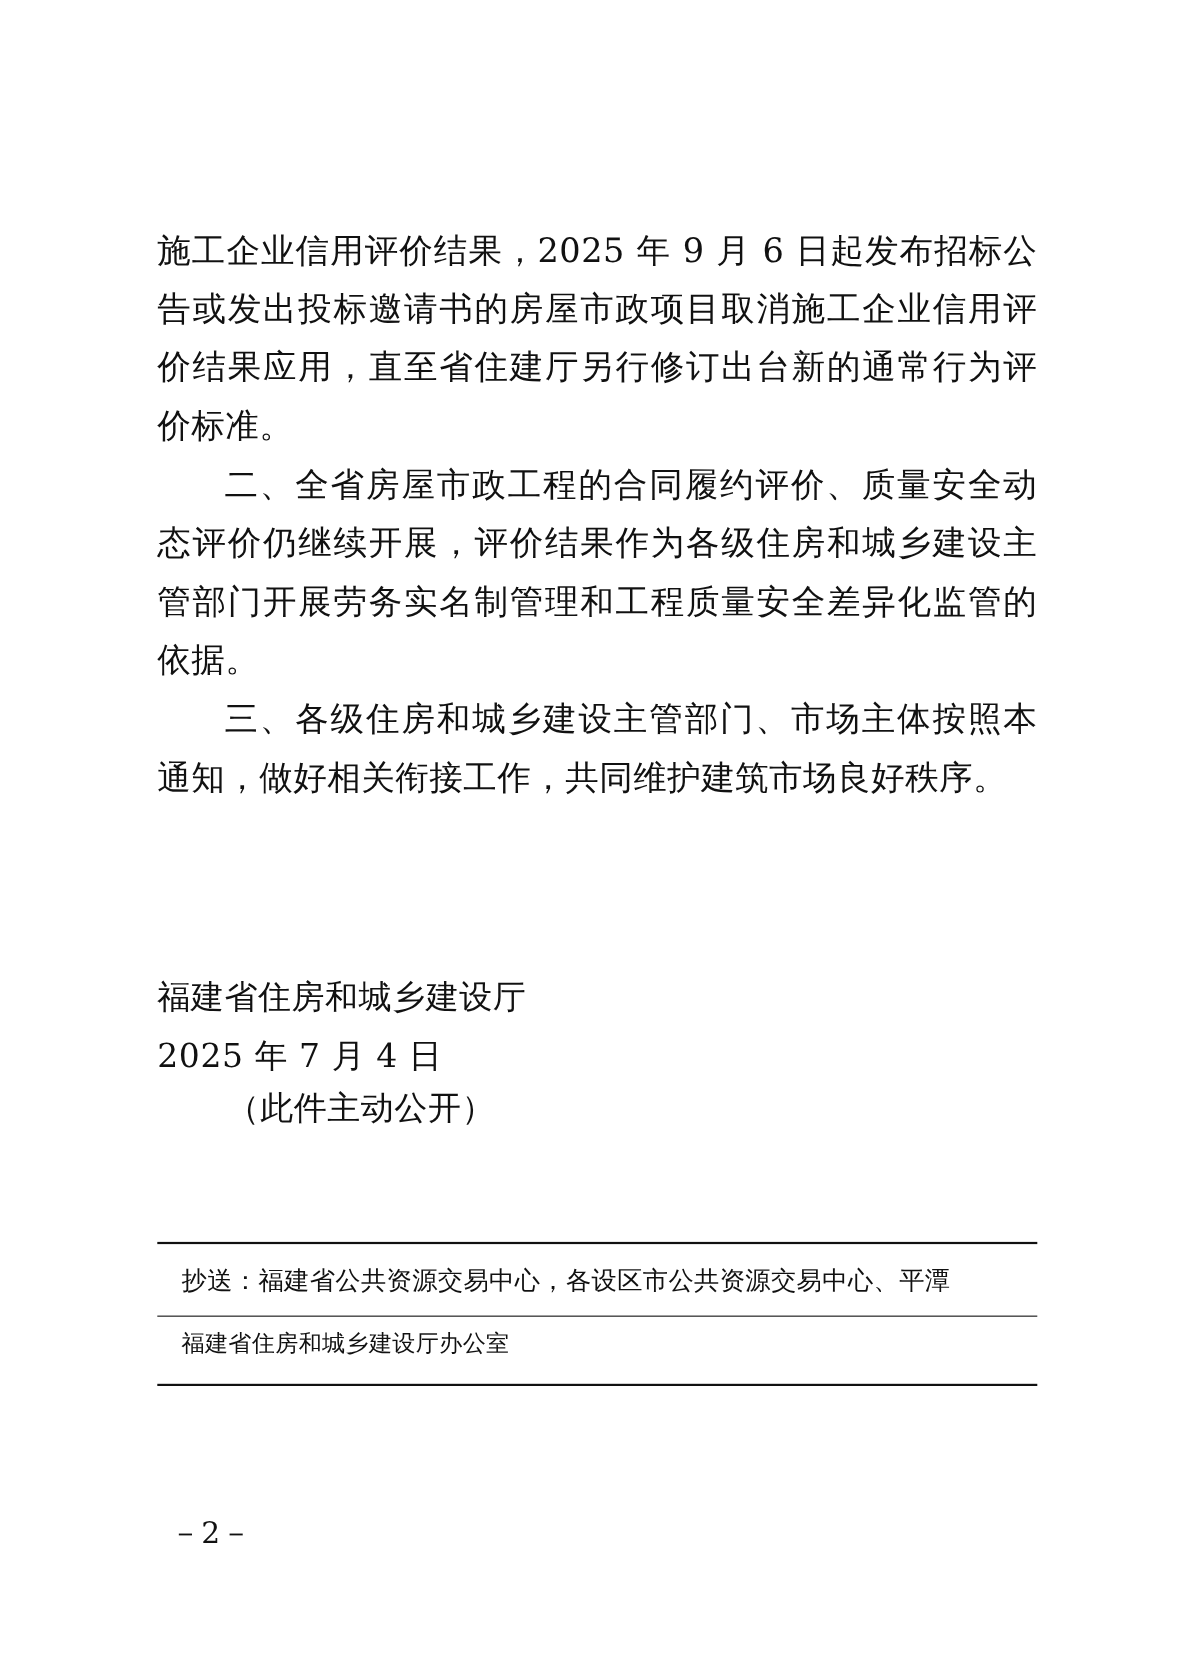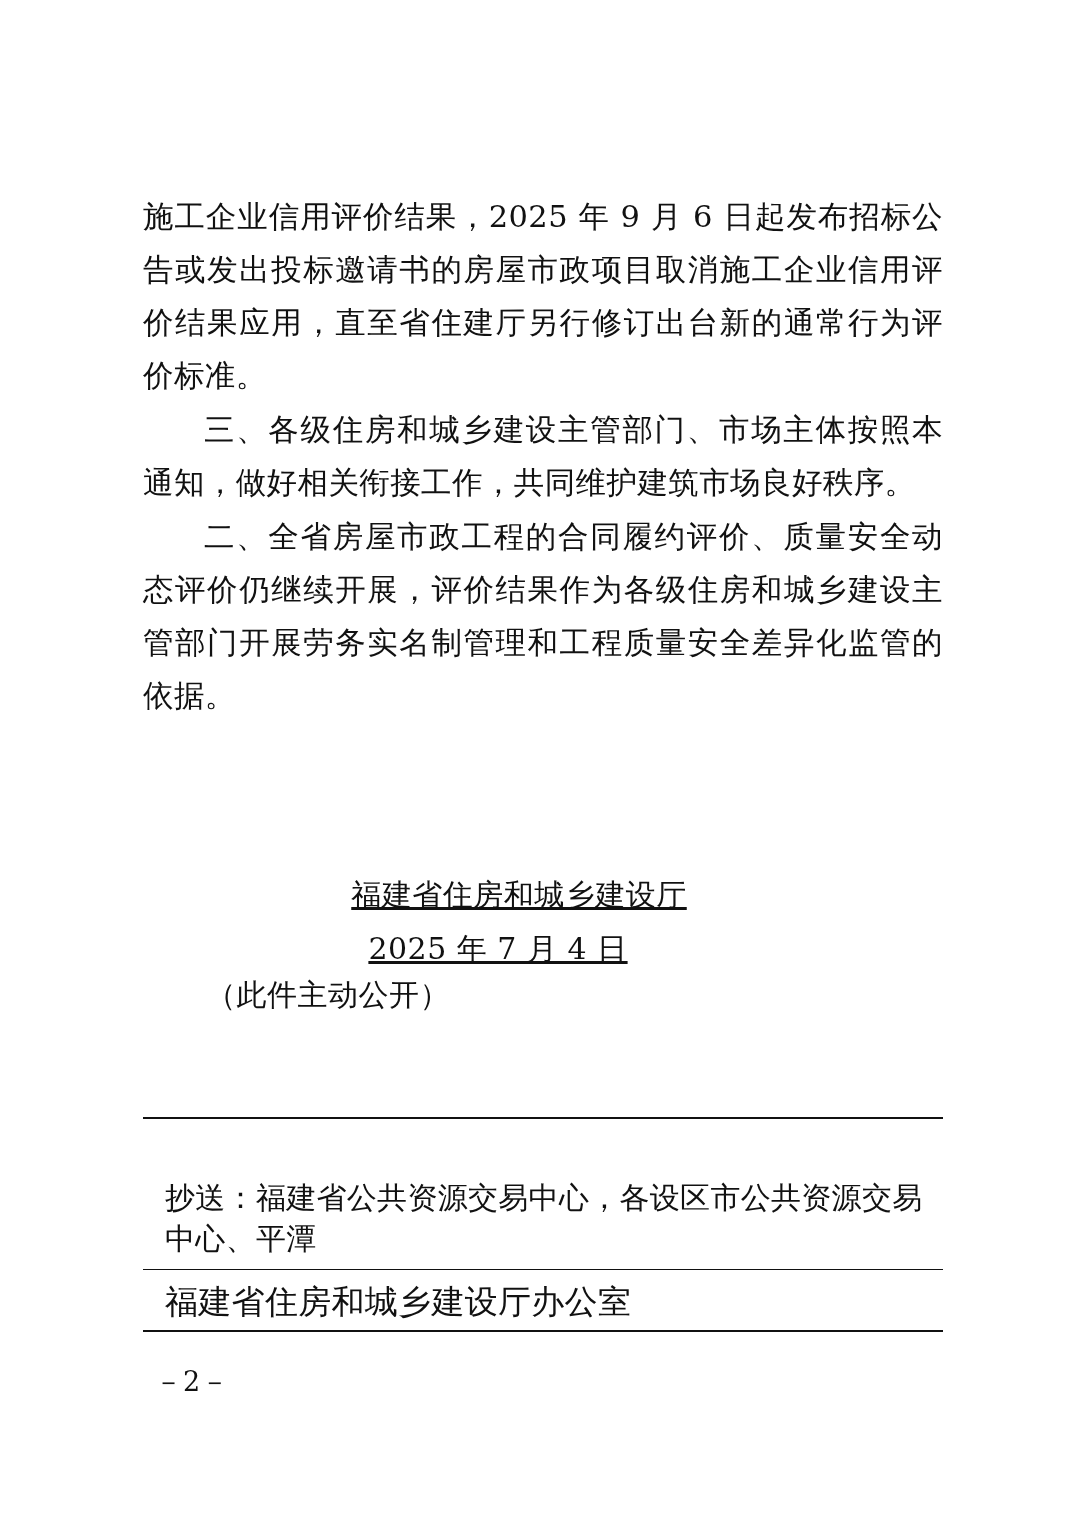--- a/index.html
+++ b/index.html
@@ -11,21 +11,21 @@
     width: 1080px;
     height: 1527px;
     position: relative;
     font-family: "DejaVu Serif", "Liberation Serif", serif;
     color: #111111;
     overflow: hidden;
   }
 
   .page {
     position: absolute;
-    left: 0; top: 0;
+    left: 0; top: 12px;
     width: 1080px;
     height: 1282px;
     box-sizing: border-box;
   }
 
   .body-area {
     position: absolute;
     left: 143px;
     top: 190px;
     width: 800px;
@@ -43,24 +43,23 @@
 
   .indent {
     text-indent: 61px;
   }
 
   .signature {
     position: absolute;
     left: 143px;
     top: 868px;
     width: 800px;
-    text-align: center;
+    text-align: left;
     padding-right: 48px;
     box-sizing: border-box;
-    text-decoration: underline;
   }
   .sign-line {
     font-size: 30px;
     line-height: 54px;
     letter-spacing: 0.5px;
   }
   .sign-date {
     padding-right: 42px;
   }
 
@@ -81,59 +80,58 @@
   .rule {
     height: 0;
     border-top: 2px solid #111111;
     width: 100%;
   }
   .rule.thin {
     border-top: 1.5px solid #111111;
   }
   .cc-row {
     padding: 14px 0 10px 0;
-    font-size: 30px;
+    font-size: 23px;
     line-height: 41px;
     letter-spacing: 0.3px;
-    margin-top: 44px;
   }
   .cc-label-line {
     display: block;
     padding-left: 22px;
     text-indent: 0;
   }
   .cc-cont-line {
     display: block;
     padding-left: 96px;
   }
   .issuer-row {
     display: flex;
     align-items: baseline;
-    padding: 10px 22px 5px 22px;
-    font-size: 33px;
+    padding: 10px 22px 23px 22px;
+    font-size: 21px;
     letter-spacing: 0.3px;
   }
 
   .page-number {
     position: absolute;
     left: 155px;
     top: 1364px;
     font-size: 27px;
     letter-spacing: 1px;
   }
 </style>
 </head>
 <body>
 
 <div class="page">
 
   <div class="body-area">
     <p class="para">施工企业信用评价结果，2025 年 9 月 6 日起发布招标公告或发出投标邀请书的房屋市政项目取消施工企业信用评价结果应用，直至省住建厅另行修订出台新的通常行为评价标准。</p>
+    <p class="para indent">二、全省房屋市政工程的合同履约评价、质量安全动态评价仍继续开展，评价结果作为各级住房和城乡建设主管部门开展劳务实名制管理和工程质量安全差异化监管的依据。</p>
     <p class="para indent">三、各级住房和城乡建设主管部门、市场主体按照本通知，做好相关衔接工作，共同维护建筑市场良好秩序。</p>
-    <p class="para indent">二、全省房屋市政工程的合同履约评价、质量安全动态评价仍继续开展，评价结果作为各级住房和城乡建设主管部门开展劳务实名制管理和工程质量安全差异化监管的依据。</p>
   </div>
 
   <div class="signature">
     <div class="sign-line">福建省住房和城乡建设厅</div>
     <div class="sign-line sign-date">2025 年 7 月 4 日</div>
   </div>
 
   <div class="public-note">（此件主动公开）</div>
 
   <div class="footer-block">

